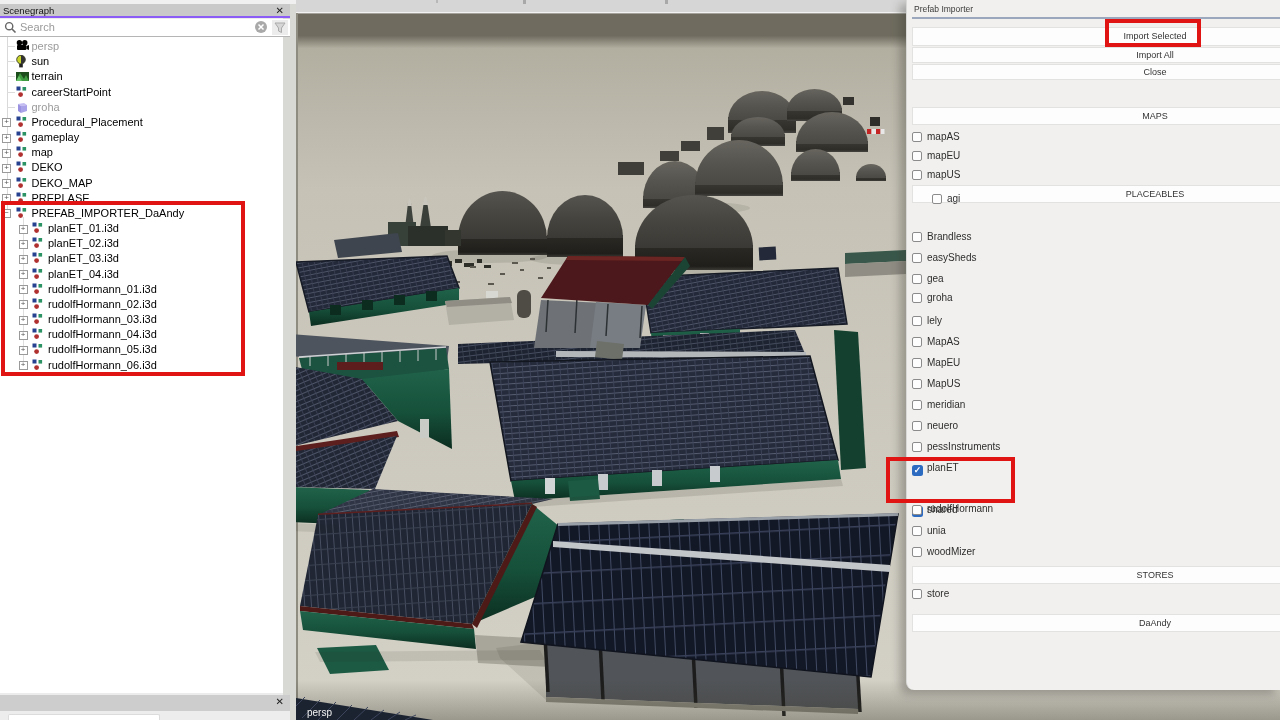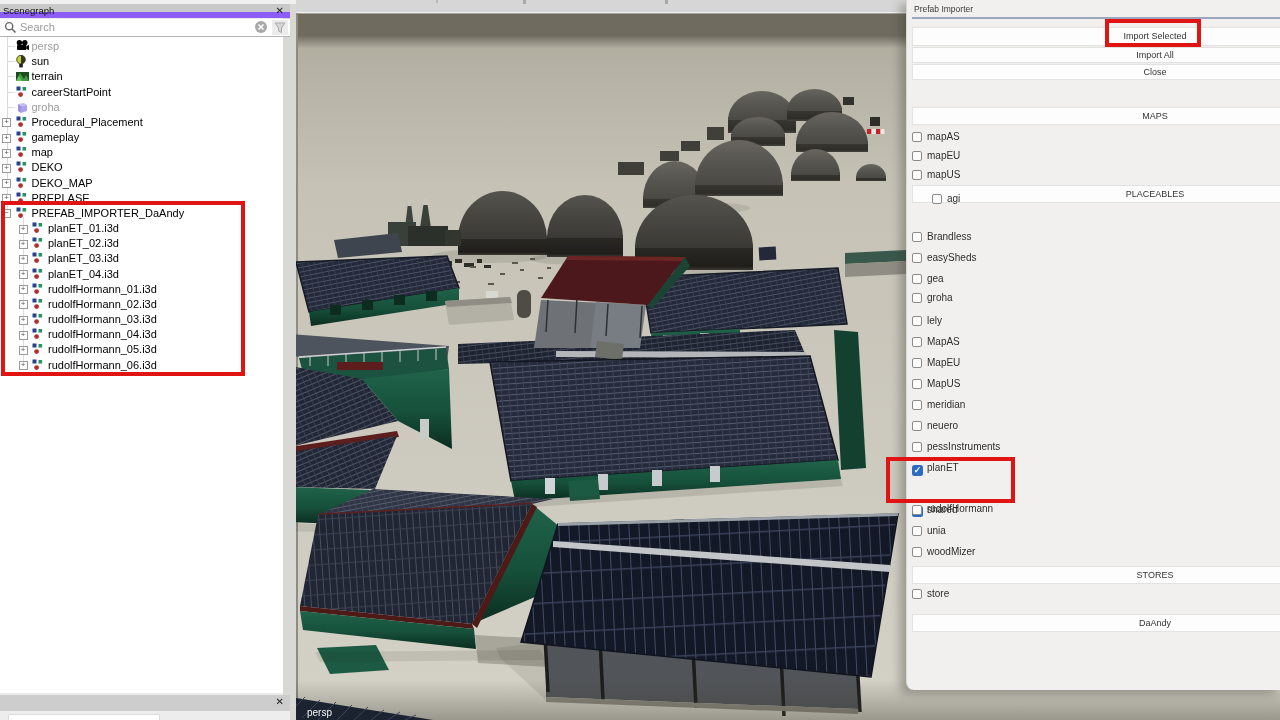--- a/index.html
+++ b/index.html
@@ -2,21 +2,21 @@
 <html><head>
 <meta charset="utf-8">
 <style>
   html,body{margin:0;padding:0;width:1280px;height:720px;overflow:hidden;
     font-family:"Liberation Sans", sans-serif; background:#d4d1c7;}
   .abs{position:absolute;}
   #scene{position:absolute;left:0;top:0;width:1280px;height:720px;}
   
   #leftpanel{position:absolute;left:0;top:0;width:296px;height:720px;background:#ececec;}
   #lp-top{position:absolute;left:0;top:0;width:296px;height:4px;background:#f0f0f0;}
-  #lp-title{position:absolute;left:0;top:4px;width:290px;height:14px;background:#c9c9c9;border-bottom:6px solid #8b5cf6;box-sizing:border-box;
+  #lp-title{position:absolute;left:0;top:4px;width:290px;height:14px;background:#c9c9c9;border-bottom:2px solid #8b5cf6;box-sizing:border-box;
     font-size:9.5px;color:#111;line-height:14px;padding-left:3px;box-sizing:border-box;}
   #lp-title .x{position:absolute;right:6px;top:0px;font-size:10px;color:#222;}
   #lp-search{position:absolute;left:0;top:19px;width:290px;height:17px;background:#fff;
     border-bottom:1px solid #b5b5b5;}
   #lp-tree{position:absolute;left:0;top:37px;width:283px;height:656px;background:#fff;font-size:11px;color:#000;}
   #lp-splitter{position:absolute;left:283px;top:4px;width:13px;height:716px;background:#d8d8d4;}
   .trow{position:absolute;height:15px;line-height:15px;white-space:nowrap;}
   .grey{color:#9b9b9b;}
   #lp2-title{position:absolute;left:0;top:695px;width:290px;height:16px;background:#cdcdcd;}
   #lp2-title .x{position:absolute;right:6px;top:1px;font-size:10px;color:#222;}

